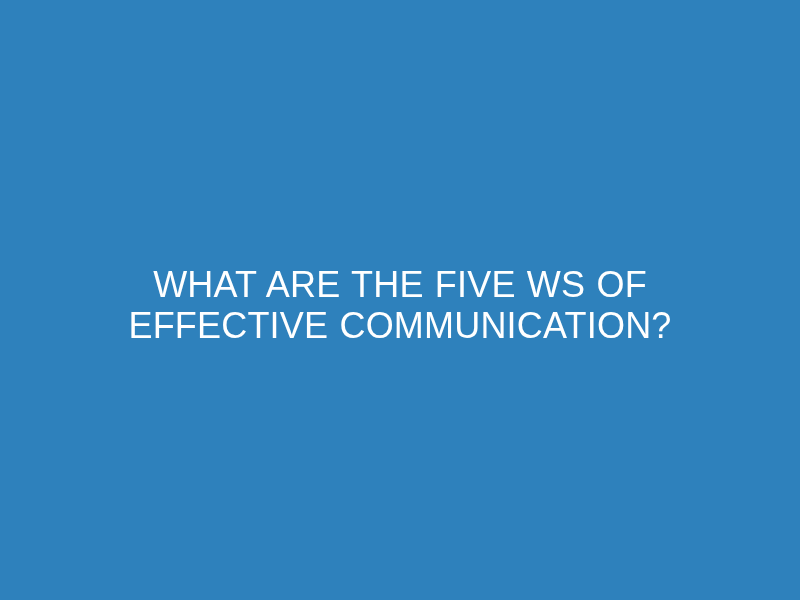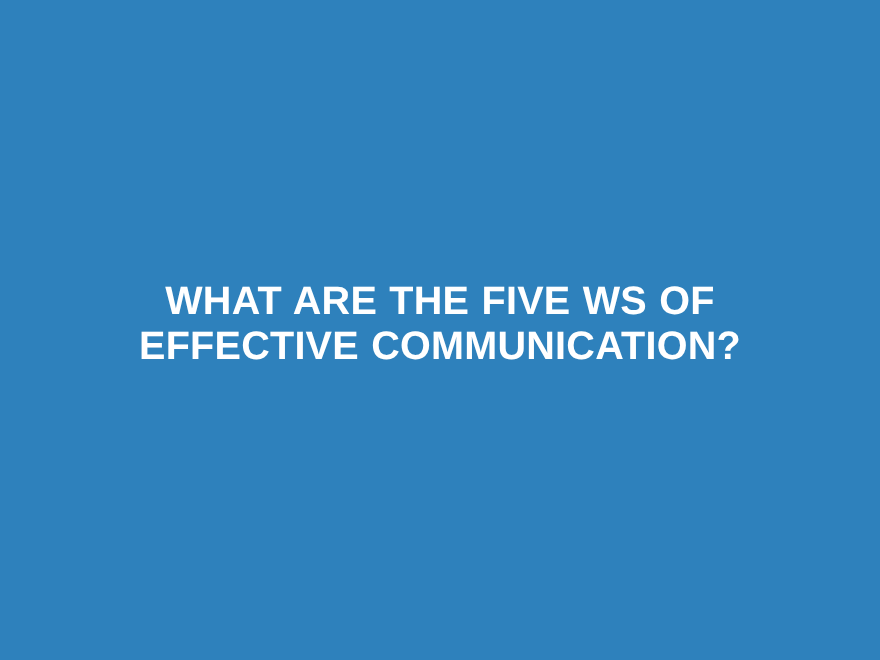--- a/index.html
+++ b/index.html
@@ -30,26 +30,26 @@
   #title-block {
     position: absolute;
     left: 50%;
     transform: translateX(-50%);
     top: 252px;
     width: 660px;
     text-align: center;
   }
 
   #hero-title {
-    margin: 0;
+    margin: 12px;
     padding: 0;
     color: #ffffff;
     font-family: "Liberation Sans", sans-serif;
     font-size: 36px;
-    font-weight: bold;
+    font-weight: normal;
     line-height: 41px;
     letter-spacing: 0.2px;
     text-transform: uppercase;
     word-spacing: 1px;
     text-align: center;
     white-space: normal;
   }
 </style>
 </head>
 <body style="background-color: rgb(46, 129, 188);">

